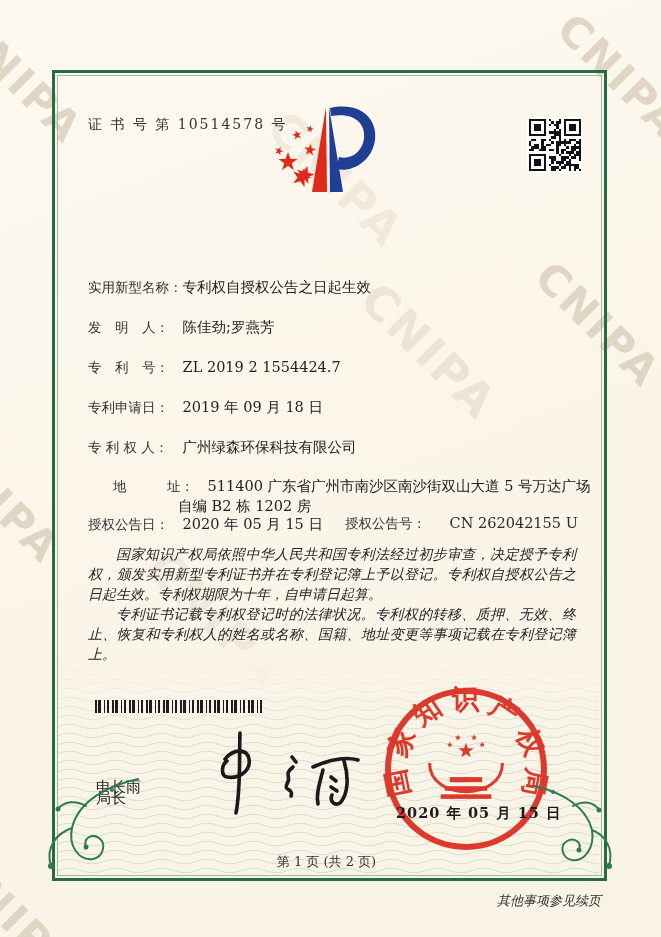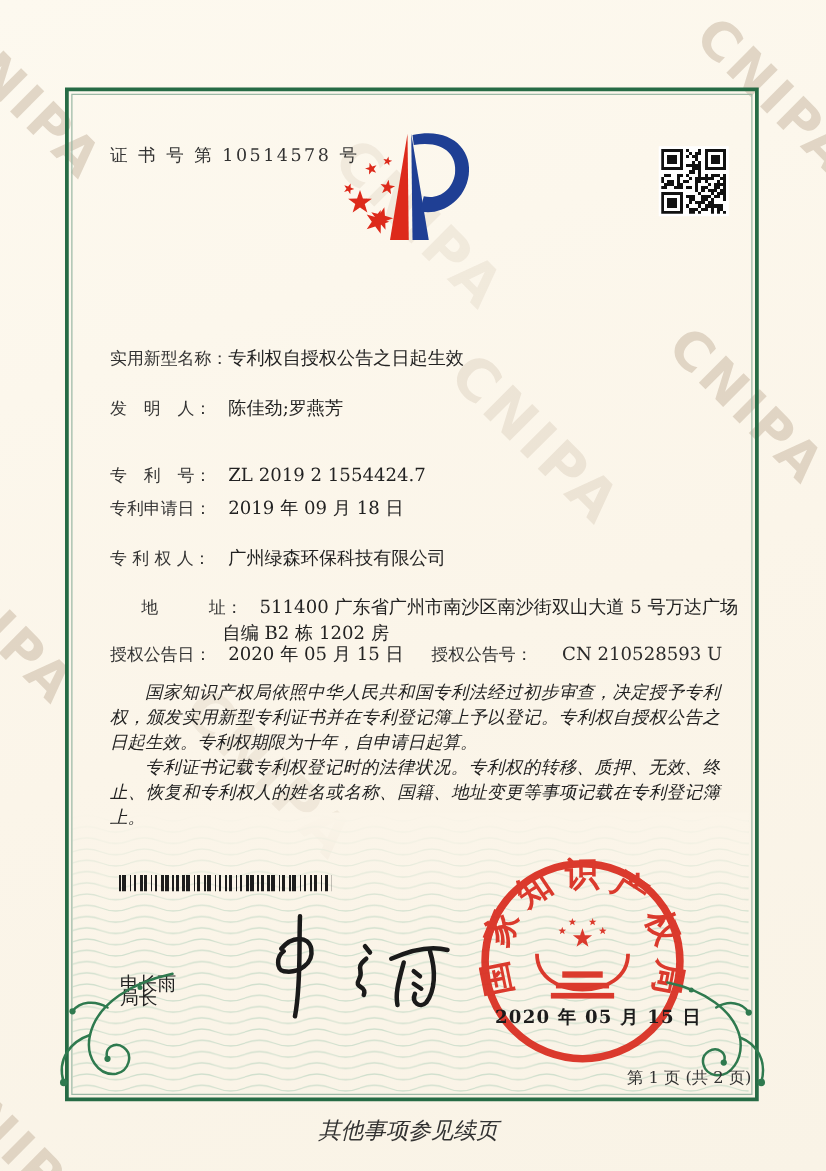--- a/index.html
+++ b/index.html
@@ -71,25 +71,25 @@
   .sig-name{position:absolute;left:96px;top:778px;font-family:"DejaVu Sans",sans-serif;font-size:15px;color:#222;}
   .signature{position:absolute;left:195px;top:715px;width:170px;height:105px;}
   .seal{position:absolute;left:383px;top:686px;width:166px;height:166px;opacity:.92;}
   .seal-date{
     position:absolute;left:396px;top:804px;width:142px;
     font-size:14.5px;font-weight:bold;letter-spacing:1px;color:#1c1c1c;
     text-align:center;white-space:nowrap;
   }
   .page-info{
     position:absolute;left:52px;top:853px;width:549px;
-    text-align:right;font-size:13px;color:#333;
+    text-align:center;font-size:13px;color:#333;
   }
   .cont-note{
     position:absolute;left:52px;top:892px;width:549px;
-    text-align:center;font-size:18px;font-style:italic;color:#333;
+    text-align:right;font-size:13px;font-style:italic;color:#333;
   }
   .ornament{position:absolute;pointer-events:none;}
 </style>
 </head>
 <body>
 
 <div class="page">
 
   <span class="wm" style="left:-18px;top:8px;">CNIPA</span>
   <span class="wm" style="left:582px;top:4px;">CNIPA</span>
@@ -288,21 +288,21 @@
 
 
   <div class="row" style="top:278px;">
     <span class="lbl">实用新型名称：</span>
     <span class="val">专利权自授权公告之日起生效</span>
   </div>
   <div class="row" style="top:318px;">
     <span class="lbl">发　明　人：</span>
     <span class="val">陈佳劲;罗燕芳</span>
   </div>
-  <div class="row" style="top:358px;margin-top:14px;">
+  <div class="row" style="top:358px;">
     <span class="lbl">专　利　号：</span>
     <span class="val">ZL 2019 2 1554424.7</span>
   </div>
   <div class="row" style="top:398px;">
     <span class="lbl">专利申请日：</span>
     <span class="val">2019 年 09 月 18 日</span>
   </div>
   <div class="row" style="top:438px;">
     <span class="lbl">专 利 权 人：</span>
     <span class="val">广州绿森环保科技有限公司</span>
@@ -311,21 +311,21 @@
     <span class="lbl">地　　　址：</span>
     <span class="val">511400 广东省广州市南沙区南沙街双山大道 5 号万达广场</span>
   </div>
   <div class="addr2" style="top:497px;">自编 B2 栋 1202 房</div>
   <div class="row" style="top:515px;">
     <span class="lbl">授权公告日：</span>
     <span class="val">2020 年 05 月 15 日</span>
   </div>
   <div class="grant-no" style="top:515px;">
     <span class="lbl">授权公告号：</span>
-    <span class="val">CN 210528593 U</span>
+    <span class="val">CN 262042155 U</span>
   </div>
 
   <div class="paras">
     <p>国家知识产权局依照中华人民共和国专利法经过初步审查，决定授予专利权，颁发实用新型专利证书并在专利登记簿上予以登记。专利权自授权公告之日起生效。专利权期限为十年，自申请日起算。</p>
     <p>专利证书记载专利权登记时的法律状况。专利权的转移、质押、无效、终止、恢复和专利权人的姓名或名称、国籍、地址变更等事项记载在专利登记簿上。</p>
   </div>
 
   <div class="barcode"></div>
 
   <div class="sig-title">局长</div>

